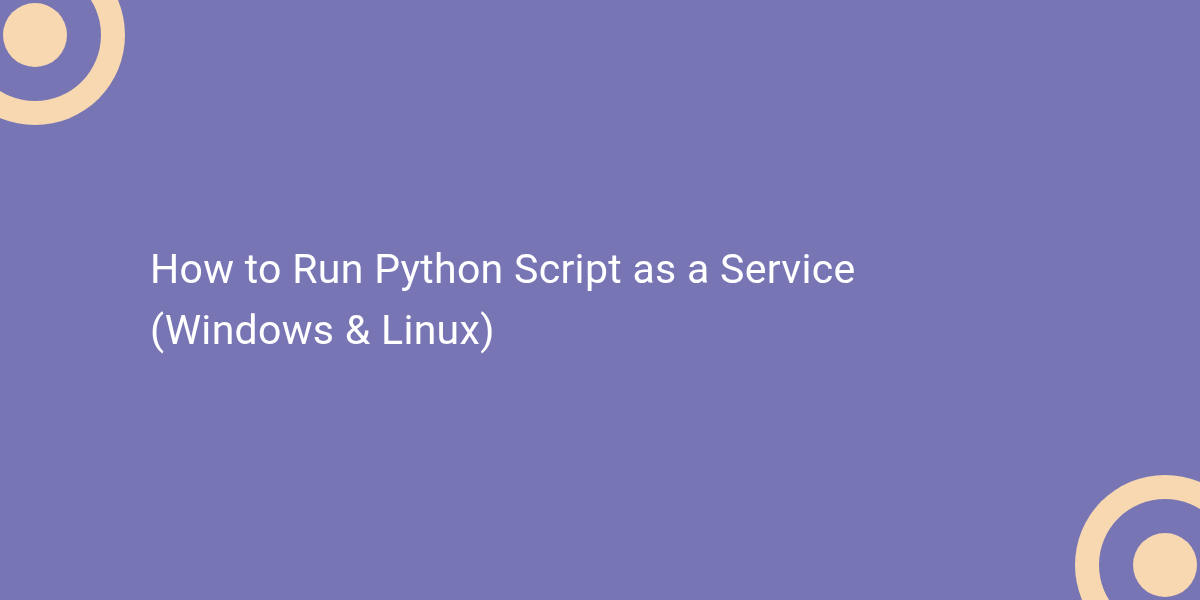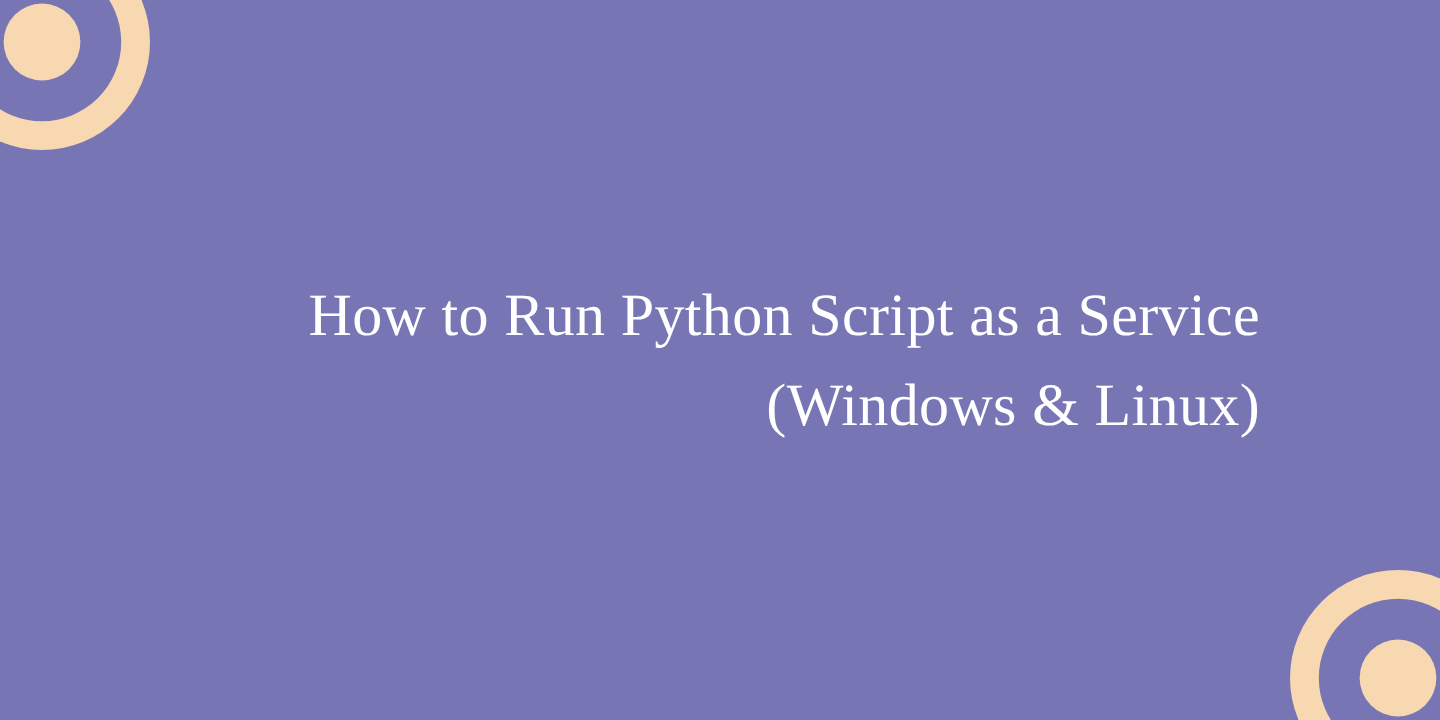--- a/index.html
+++ b/index.html
@@ -15,27 +15,26 @@
       position: relative;
       overflow: hidden;
       display: flex;
       align-items: center;
       justify-content: center;
       font-family: -apple-system, BlinkMacSystemFont, "Segoe UI", Roboto, Helvetica, Arial, sans-serif;
     }
     
     .heading {
       color: #ffffff;
-      font-size: 50px;
+      font-size: 41px;
       font-weight: 400;
-      text-align: right;
+      text-align: left;
       line-height: 1.5;
       max-width: 900px;
       letter-spacing: 0.3px;
-      font-family: Liberation Serif, serif;
     }
     
     .corner-decoration {
       position: absolute;
     }
     
     .top-left {
       top: -55px;
       left: -55px;
     }

